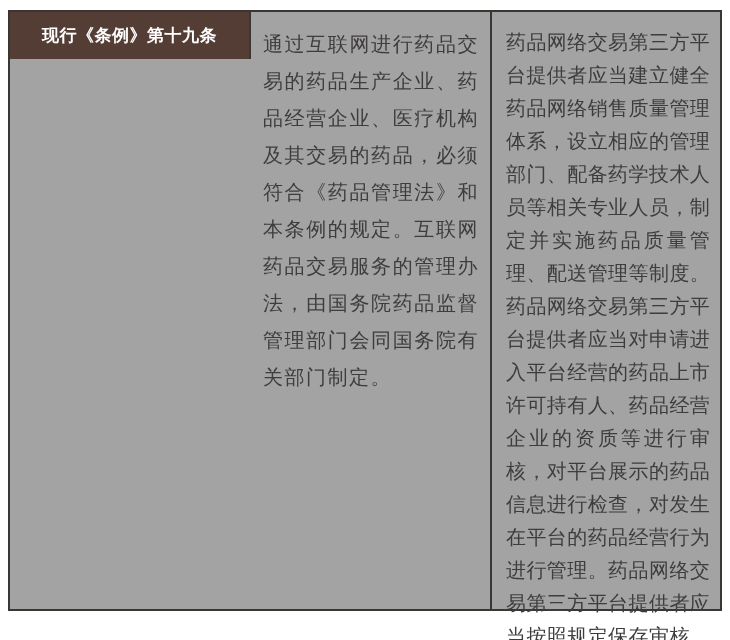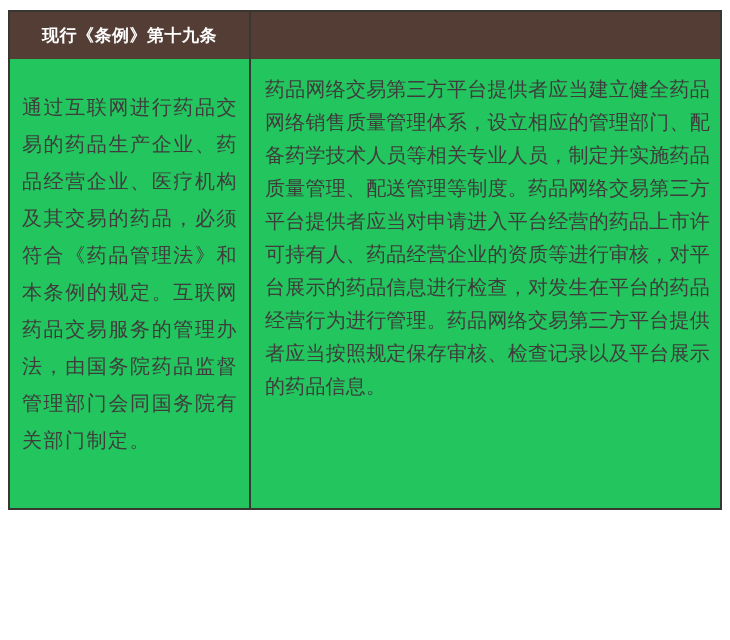--- a/index.html
+++ b/index.html
@@ -5,25 +5,24 @@
   * { box-sizing: border-box; margin: 0; padding: 0; }
   html, body {
     width: 730px; height: 640px;
     background: #ffffff;
     font-family: "Liberation Sans", sans-serif;
     overflow: hidden;
   }
   .comparison-table {
     position: absolute;
     left: 8px; top: 10px;
-    width: 714px; height: 500px;
+    width: 714px; height: 601px;
     border: 2px solid #3a3632;
     display: flex;
-    flex-direction: column;
-    background: #22c55e;
+    background: #a3a3a3;
   }
   .header-row {
     display: flex;
     height: 47px;
     flex: 0 0 47px;
     background: #543d35;
   }
   .header-cell {
     display: flex;
     align-items: center;
@@ -45,21 +44,21 @@
   }
   .body-cell {
     color: #3f3c3c;
     font-size: 20px;
     text-align: justify;
   }
   .body-cell.left-col {
     width: 241px;
     flex: 0 0 241px;
     border-right: 2px solid #3a3632;
-    padding: 30px 11px 12px 12px;
+    padding: 14px 11px 12px 12px;
     line-height: 37px;
     letter-spacing: 1.5px;
   }
   .body-cell.right-col {
     flex: 1;
     padding: 14px 10px 8px 14px;
     line-height: 33px;
     letter-spacing: 0.2px;
   }
   .body-cell p { margin-bottom: 16px; }

